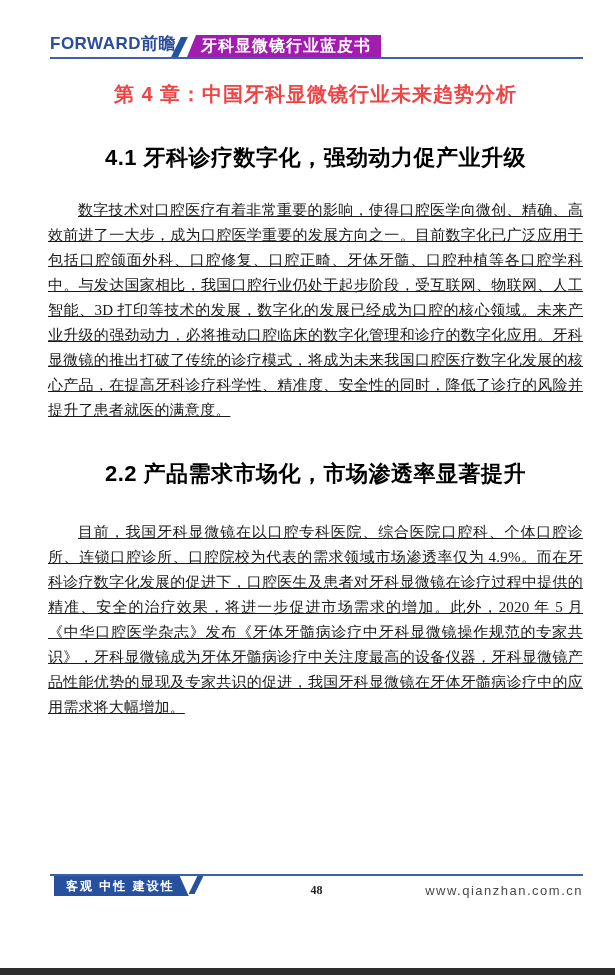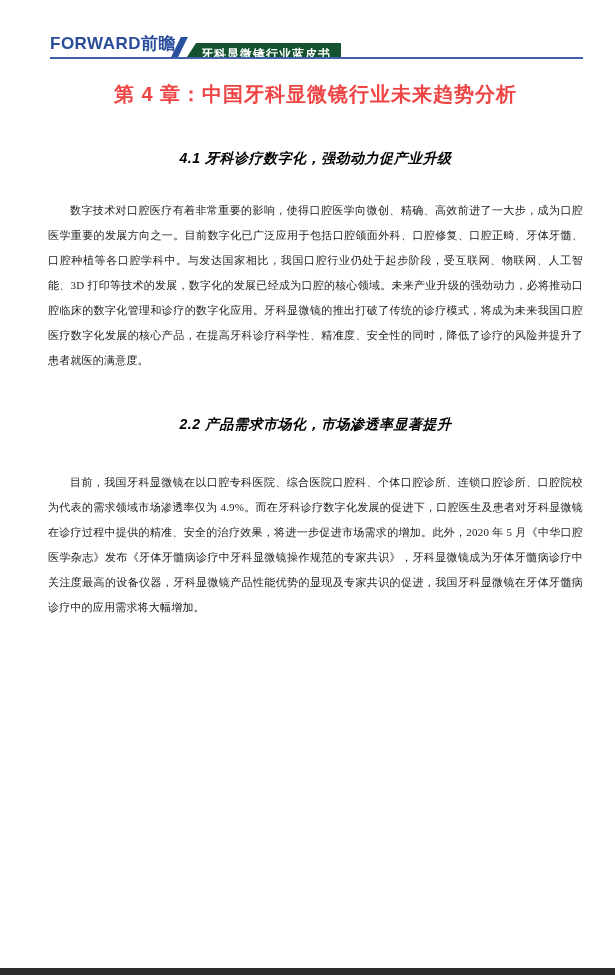--- a/index.html
+++ b/index.html
@@ -19,45 +19,43 @@
     font-family:"Liberation Sans","DejaVu Sans",sans-serif;
     font-weight:bold;font-size:17px;line-height:1;color:#2a4c9b;
     letter-spacing:.5px;padding-bottom:5px;
   }
   .hdr-badge-wrap{display:flex;align-items:stretch;height:22px;}
   .hdr-badge-sliver{
     width:7px;background:#27509f;transform:skewX(-26deg);
     margin-right:4px;margin-top:2px;
   }
   .hdr-badge{
-    background:#14532d;color:#ffffff;
+    background:#a21caf;color:#ffffff;
     font-family:"Liberation Sans","DejaVu Sans",sans-serif;
-    font-size:12px;font-weight:bold;letter-spacing:1px;line-height:22px;
+    font-size:16px;font-weight:bold;letter-spacing:1px;line-height:22px;
     padding:0 10px 0 14px;
     clip-path:polygon(9px 0,100% 0,100% 100%,0 100%);
-    margin-top:8px;
   }
 
   
   .main{position:absolute;left:48px;right:32px;top:80px;}
   .chapter-title{
     margin:0;text-align:center;font-size:20px;line-height:28px;
     font-weight:bold;color:#ef4444;letter-spacing:1px;
     font-family:"Liberation Sans","DejaVu Sans",sans-serif;
   }
   .section-heading{
-    margin:38px 0 0;text-align:center;font-size:14px;line-height:24px;
+    margin:38px 0 0;text-align:center;font-size:22px;line-height:24px;
     font-weight:bold;color:#000000;letter-spacing:.5px;
     font-family:"Liberation Sans","DejaVu Sans",sans-serif;
-    font-style:italic;
   }
   .section-heading.second{margin-top:39px;}
   .para{
-    margin:0;font-size:11px;line-height:25px;text-align:justify;
-    text-indent:2em;color:#1a1a1a;letter-spacing:.2px;
+    margin:0;font-size:15px;line-height:25px;text-align:justify;
+    text-indent:2em;color:#1a1a1a;letter-spacing:.2px;text-decoration:underline;
   }
   .para.first-of-section{margin-top:28px;}
   .para.first-of-section-2{margin-top:34px;}
 
   
   .footer{position:absolute;left:50px;right:32px;top:874px;}
   .footer-line{border-top:2px solid #3e5fa9;height:0;}
   .footer-row{position:relative;display:flex;justify-content:space-between;align-items:flex-start;}
   .ftr-badge-wrap{display:flex;align-items:stretch;height:20px;margin-left:4px;}
   .ftr-badge{
@@ -103,16 +101,27 @@
       <h2 class="section-heading">4.1 牙科诊疗数字化，强劲动力促产业升级</h2>
       <p class="para first-of-section">数字技术对口腔医疗有着非常重要的影响，使得口腔医学向微创、精确、高效前进了一大步，成为口腔医学重要的发展方向之一。目前数字化已广泛应用于包括口腔颌面外科、口腔修复、口腔正畸、牙体牙髓、口腔种植等各口腔学科中。与发达国家相比，我国口腔行业仍处于起步阶段，受互联网、物联网、人工智能、3D 打印等技术的发展，数字化的发展已经成为口腔的核心领域。未来产业升级的强劲动力，必将推动口腔临床的数字化管理和诊疗的数字化应用。牙科显微镜的推出打破了传统的诊疗模式，将成为未来我国口腔医疗数字化发展的核心产品，在提高牙科诊疗科学性、精准度、安全性的同时，降低了诊疗的风险并提升了患者就医的满意度。</p>
     </section>
 
     <section>
       <h2 class="section-heading second">2.2 产品需求市场化，市场渗透率显著提升</h2>
       <p class="para first-of-section-2">目前，我国牙科显微镜在以口腔专科医院、综合医院口腔科、个体口腔诊所、连锁口腔诊所、口腔院校为代表的需求领域市场渗透率仅为 4.9%。而在牙科诊疗数字化发展的促进下，口腔医生及患者对牙科显微镜在诊疗过程中提供的精准、安全的治疗效果，将进一步促进市场需求的增加。此外，2020 年 5 月《中华口腔医学杂志》发布《牙体牙髓病诊疗中牙科显微镜操作规范的专家共识》，牙科显微镜成为牙体牙髓病诊疗中关注度最高的设备仪器，牙科显微镜产品性能优势的显现及专家共识的促进，我国牙科显微镜在牙体牙髓病诊疗中的应用需求将大幅增加。</p>
     </section>
   </div>
 
+  <div class="footer">
+    <div class="footer-line"></div>
+    <div class="footer-row">
+      <div class="ftr-badge-wrap">
+        <div class="ftr-badge">客观 中性 建设性</div>
+        <div class="ftr-badge-sliver"></div>
+      </div>
+      <div class="page-num">48</div>
+      <div class="website">www.qianzhan.com.cn</div>
+    </div>
+  </div>
 
   <div class="bottom-bar"></div>
 
 </div>
 
 </body></html>

